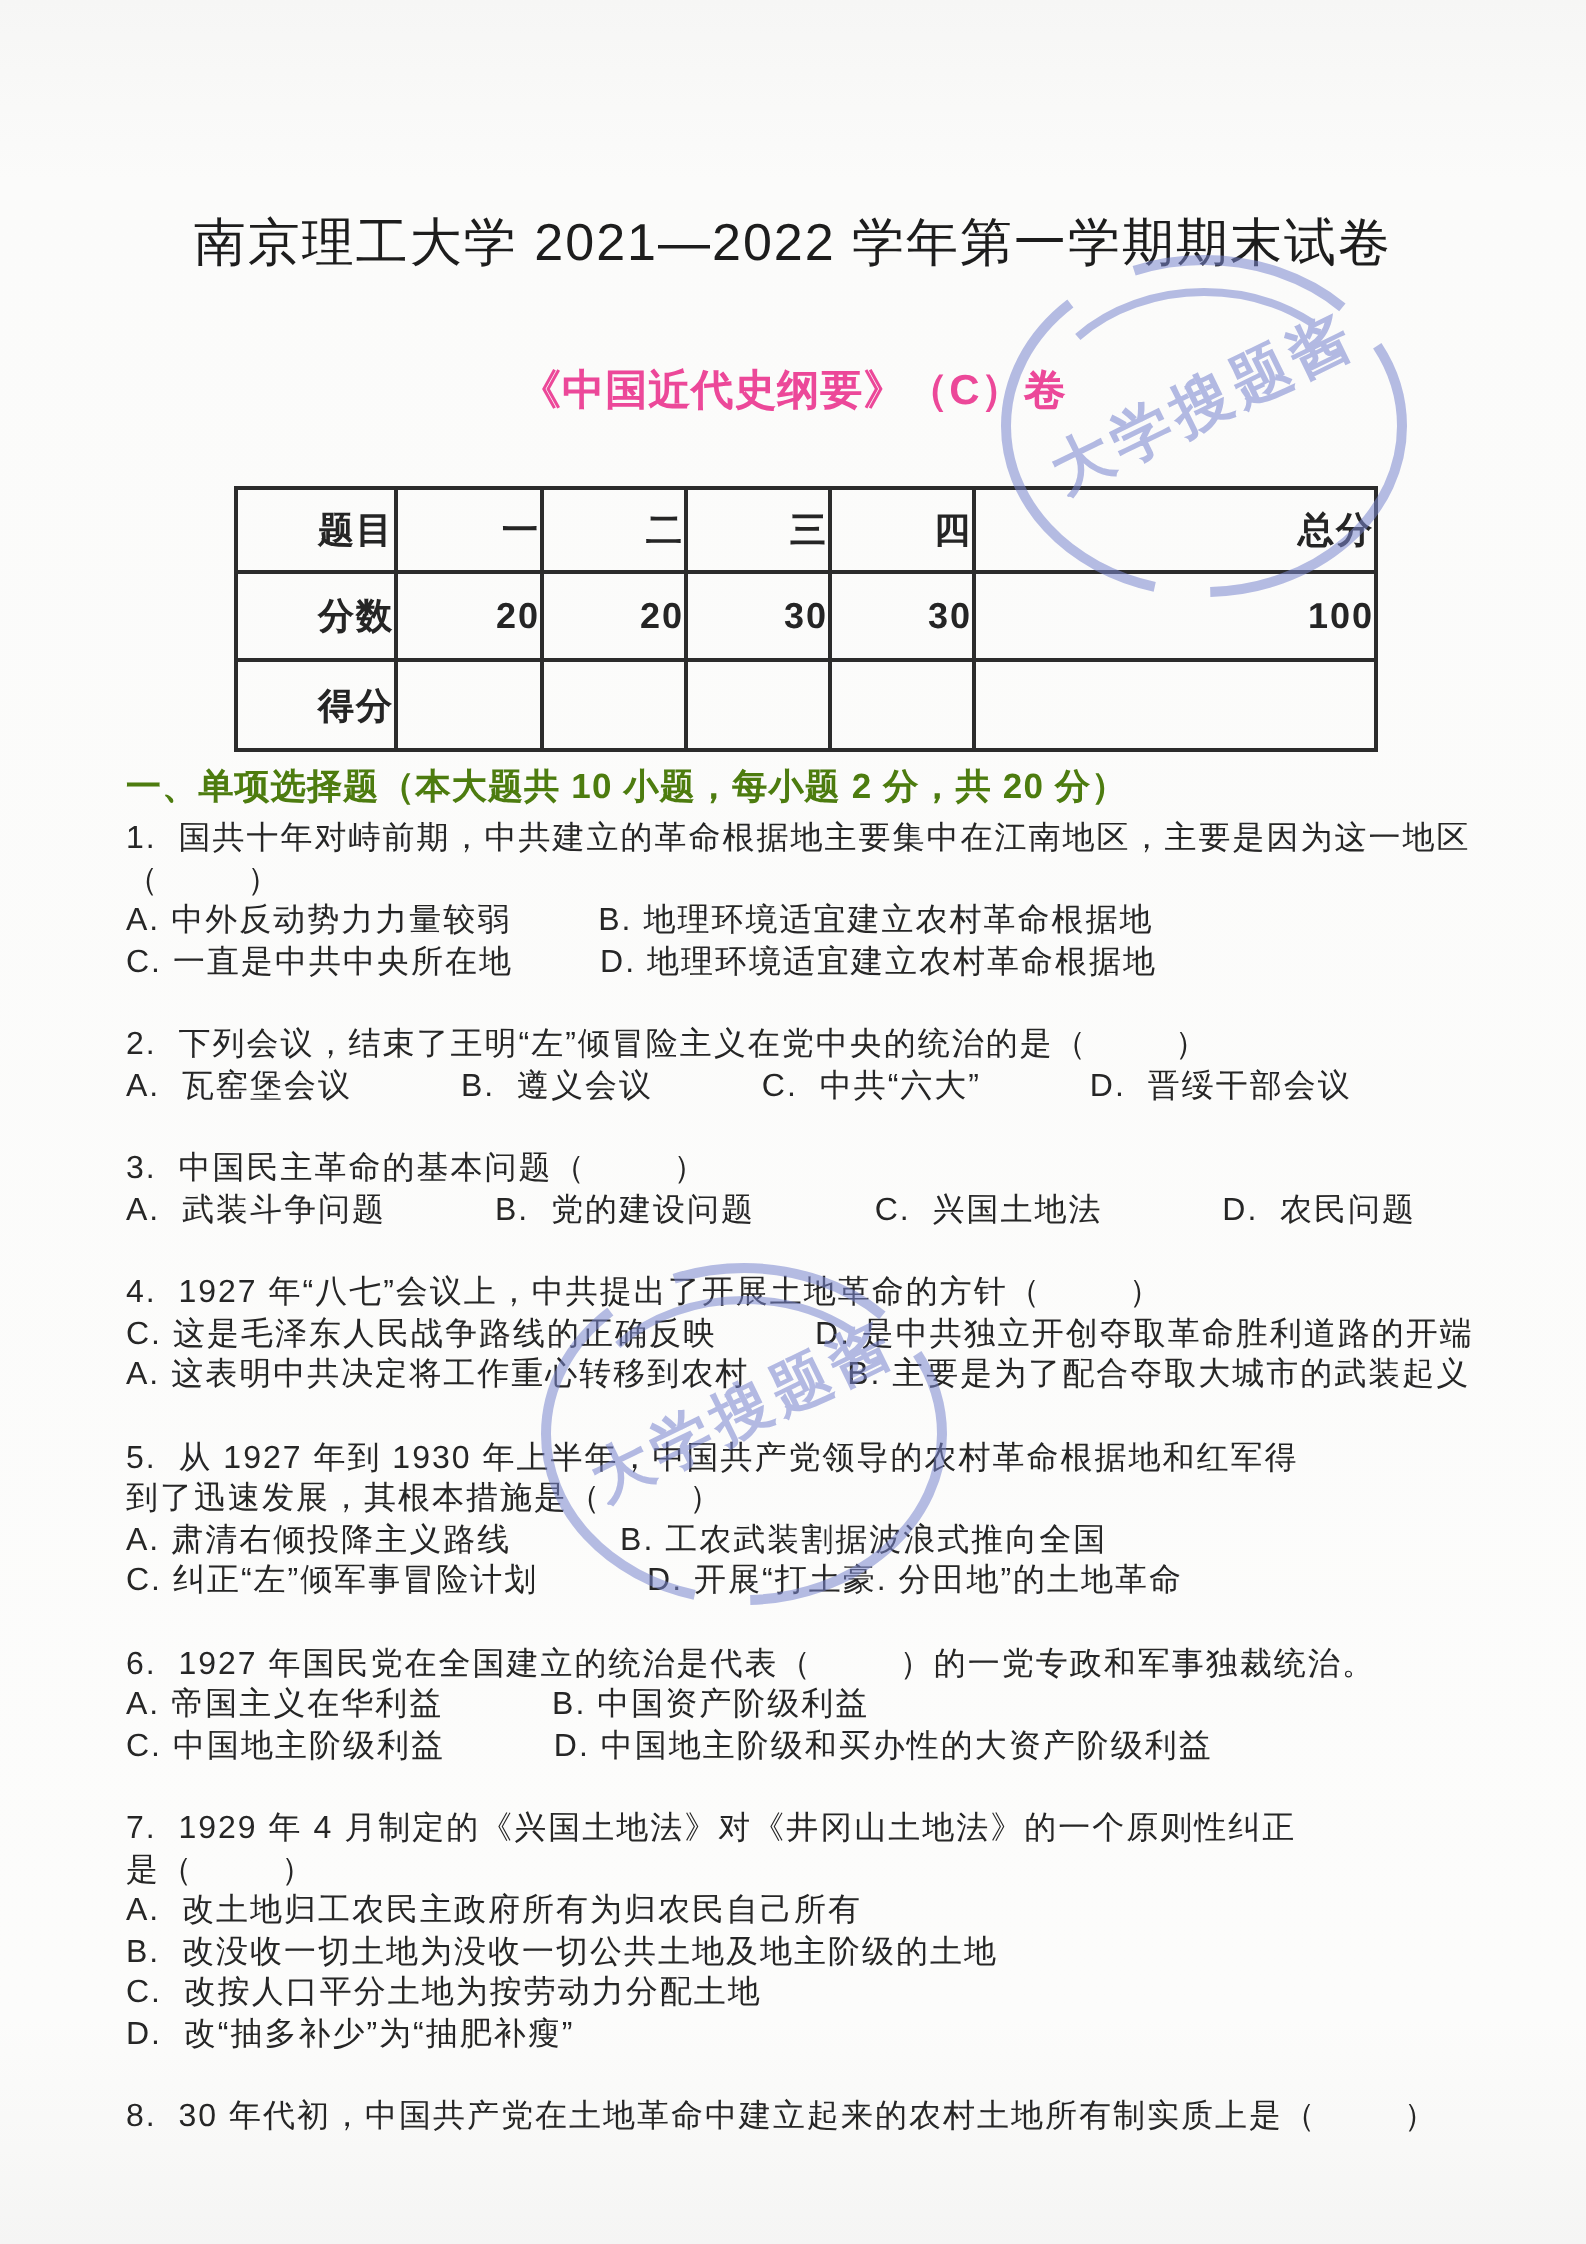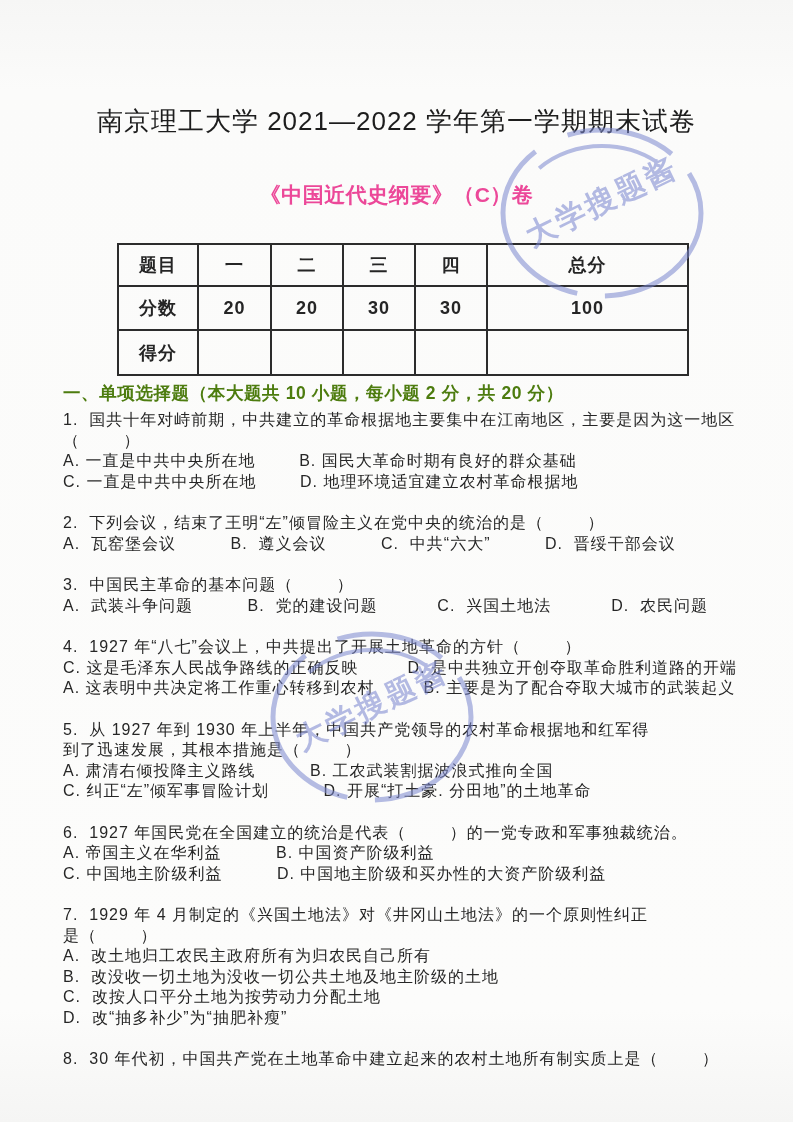--- a/index.html
+++ b/index.html
@@ -37,21 +37,21 @@
 
   table.score-table {
     position: absolute;
     top: 243px; left: 117px;
     width: 558px;
     border-collapse: collapse;
     table-layout: fixed;
   }
   table.score-table td {
     border: 2px solid #2c2c2c;
-    text-align: center;
+    text-align: right;
     vertical-align: middle;
     font-size: 18px;
     font-weight: 600;
     letter-spacing: 1px;
     color: #252525;
     padding: 0;
   }
   table.score-table tr:nth-child(1) td { height: 40px; }
   table.score-table tr:nth-child(2) td { height: 42px; }
   table.score-table tr:nth-child(3) td { height: 43px; }
@@ -163,21 +163,21 @@
     </tr>
   </tbody>
     </table>
 
   <div class="content">
     <div class="section-heading">一、单项选择题（本大题共 10 小题，每小题 2 分，共 20 分）</div>
 
     <div class="question">
       <div class="qline">1.  国共十年对峙前期，中共建立的革命根据地主要集中在江南地区，主要是因为这一地区</div>
       <div class="qline">（        ）</div>
-      <div class="qline">A. 一直是中共中央所在地        B. 国民大革命时期有良好的群众基础</div>
+      <div class="qline">A. 中外反动势力力量较弱        B. 地理环境适宜建立农村革命根据地</div>
       <div class="qline">C. 一直是中共中央所在地        D. 地理环境适宜建立农村革命根据地</div>
     </div>
 
     <div class="question">
       <div class="qline">2.  下列会议，结束了王明“左”倾冒险主义在党中央的统治的是（        ）</div>
       <div class="qline">A.  瓦窑堡会议          B.  遵义会议          C.  中共“六大”          D.  晋绥干部会议</div>
     </div>
 
     <div class="question">
       <div class="qline">3.  中国民主革命的基本问题（        ）</div>

